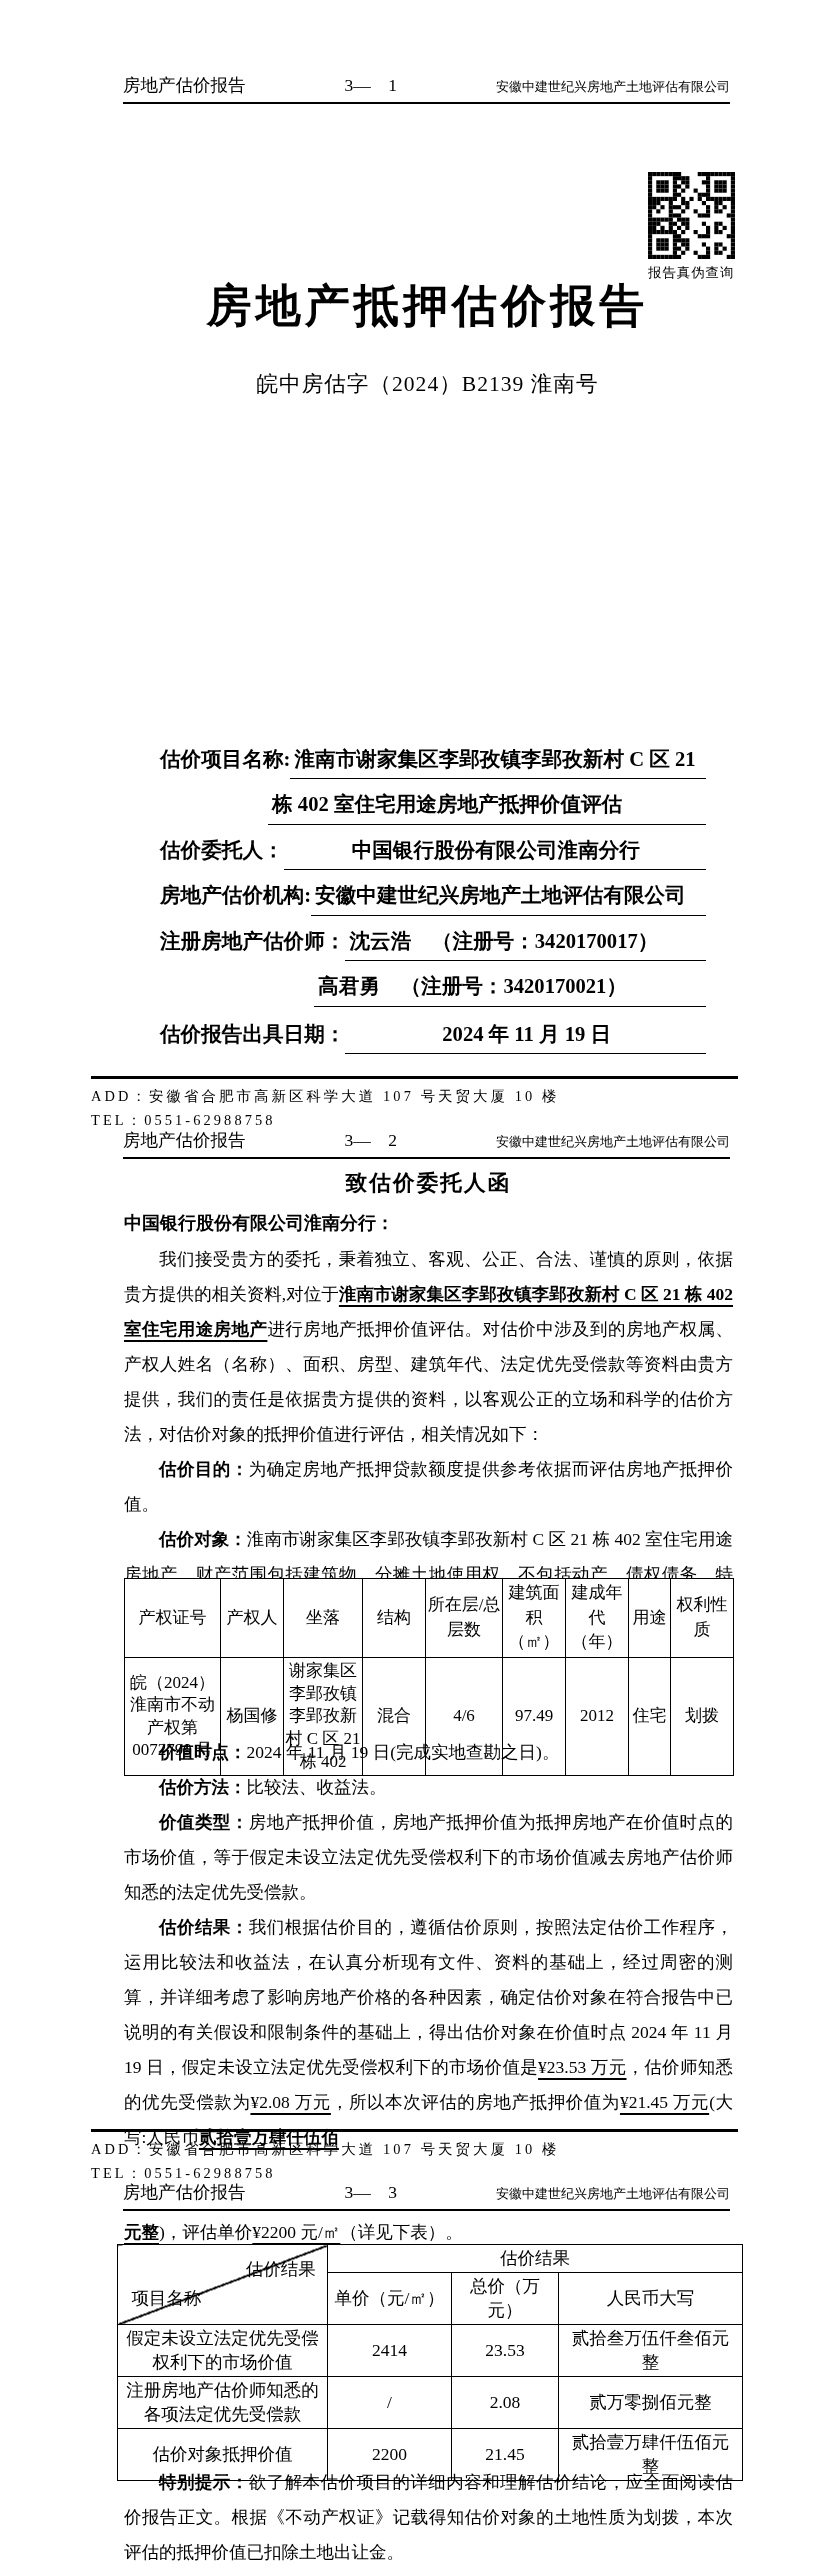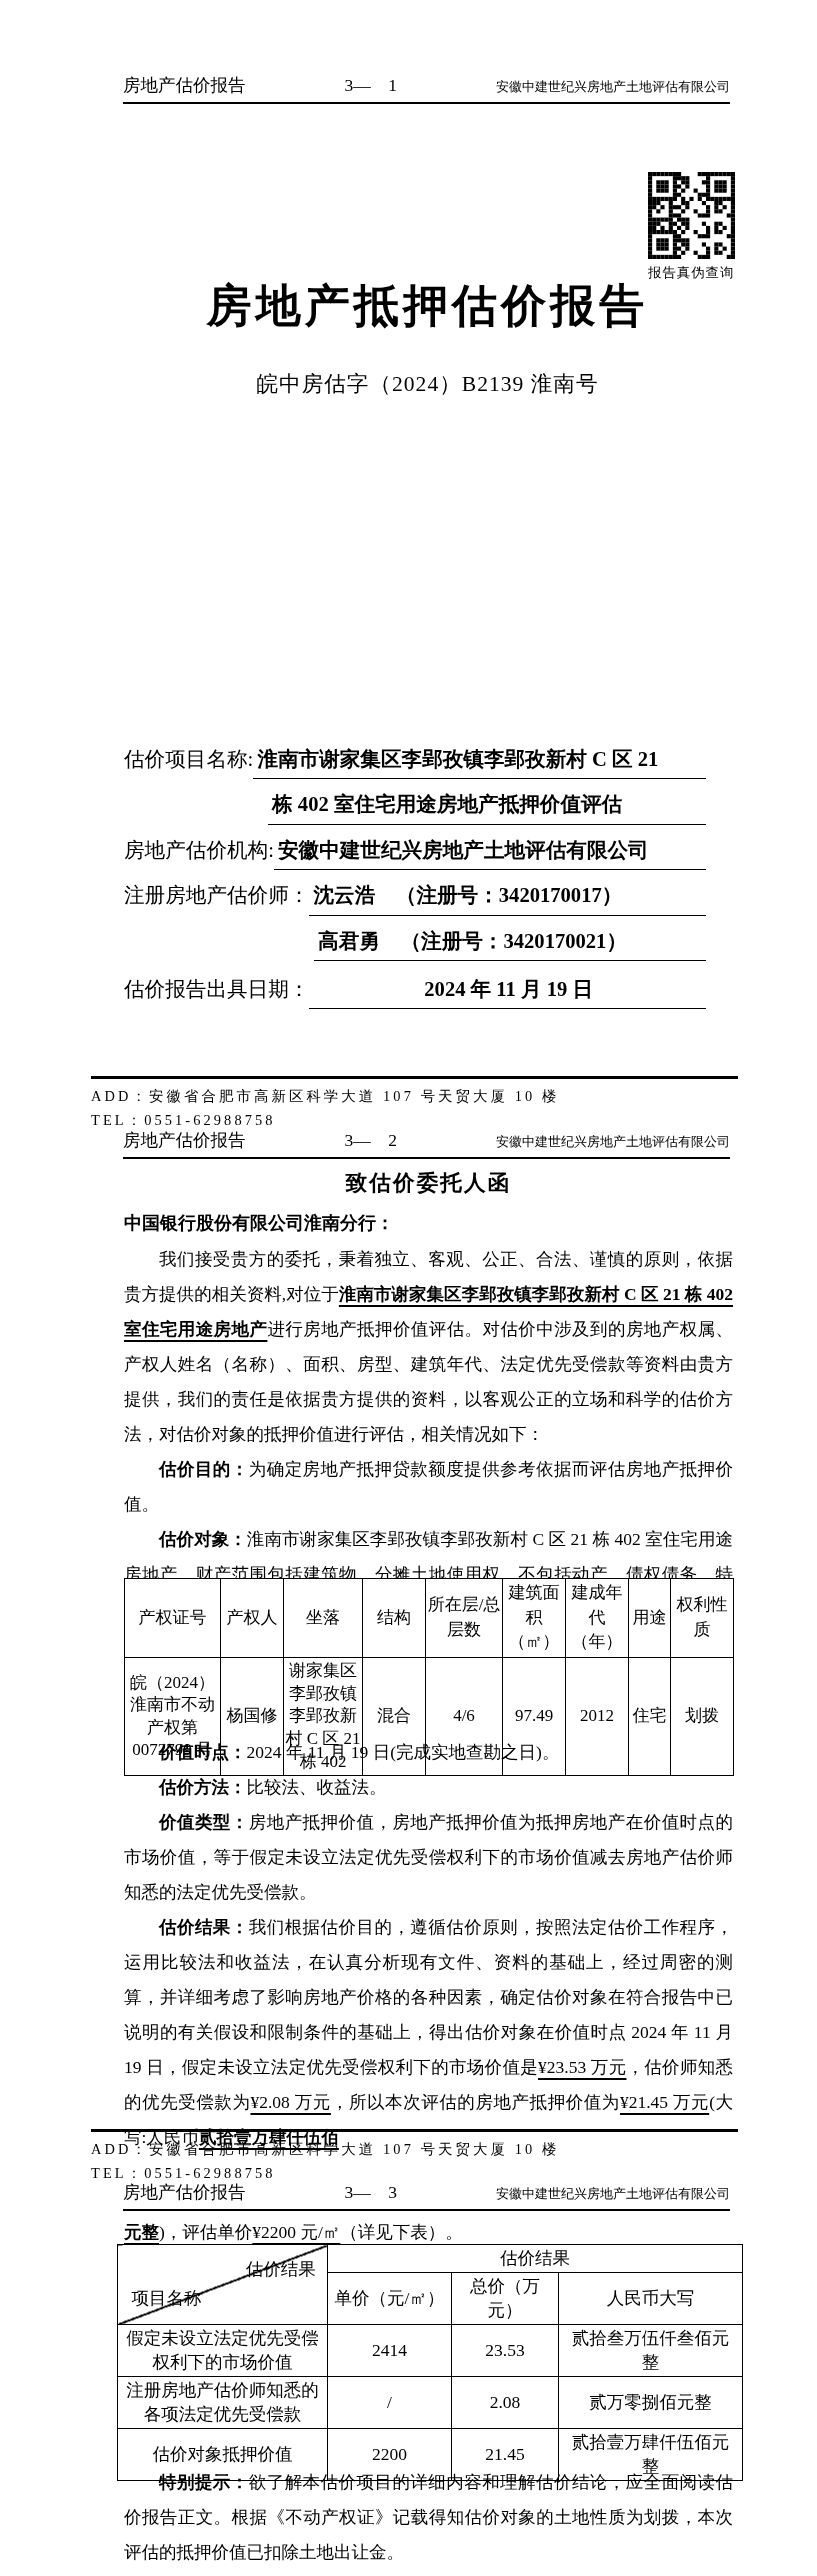--- a/index.html
+++ b/index.html
@@ -37,21 +37,21 @@
     font-size:45px; font-weight:700; letter-spacing:4.1px;
   }
   .subtitle {
     position:absolute; top:369px; left:123px; width:609px; text-align:center;
     font-size:21.6px; font-weight:400; letter-spacing:1px;
   }
 
   .fields { position:absolute; top:745px; left:124px; width:582px; font-size:20.6px; }
   .frow { display:flex; align-items:baseline; margin-bottom:11.3px; }
   .frow.gap { margin-top:13.4px; }
-  .flab { font-weight:400; white-space:nowrap; }
+  .flab { font-weight:700; white-space:nowrap;margin-left:36px; }
   .fval { flex:1; border-bottom:1.5px solid #000; padding:0 2.1px 5.2px 4.1px; font-weight:700; min-height:26px; }
   .fval.ctr { text-align:center; }
   .fsp  { width:144px; } .fsp2 { width:190px; }
 
   
   .sec { position:absolute; left:124px; width:609px; }
   #letter1 { top:1168px; } #letter2 { top:1735px; }
   #p3sec   { top:2215px; } #special { top:2465px; }
   .ltitle { text-align:center; font-size:21.6px; font-weight:700; letter-spacing:2.1px; margin-bottom:14.4px; }
   .salut  { font-size:18px; font-weight:700; margin-bottom:6.2px; }
@@ -338,20 +338,24 @@
   <div class="fields">
     <div class="frow">
       <span class="flab">估价项目名称:</span>
       <span class="fval">淮南市谢家集区李郢孜镇李郢孜新村 C 区 21</span>
     </div>
     <div class="frow">
       <span class="fsp"></span>
       <span class="fval">栋 402 室住宅用途房地产抵押价值评估</span>
     </div>
     <div class="frow">
+      <span class="flab">估价委托人：</span>
+      <span class="fval ctr">中国银行股份有限公司淮南分行</span>
+    </div>
+    <div class="frow">
       <span class="flab">房地产估价机构:</span>
       <span class="fval">安徽中建世纪兴房地产土地评估有限公司</span>
     </div>
     <div class="frow">
       <span class="flab">注册房地产估价师：</span>
       <span class="fval">沈云浩　（注册号：3420170017）</span>
     </div>
     <div class="frow">
       <span class="fsp2"></span>
       <span class="fval">高君勇　（注册号：3420170021）</span>

